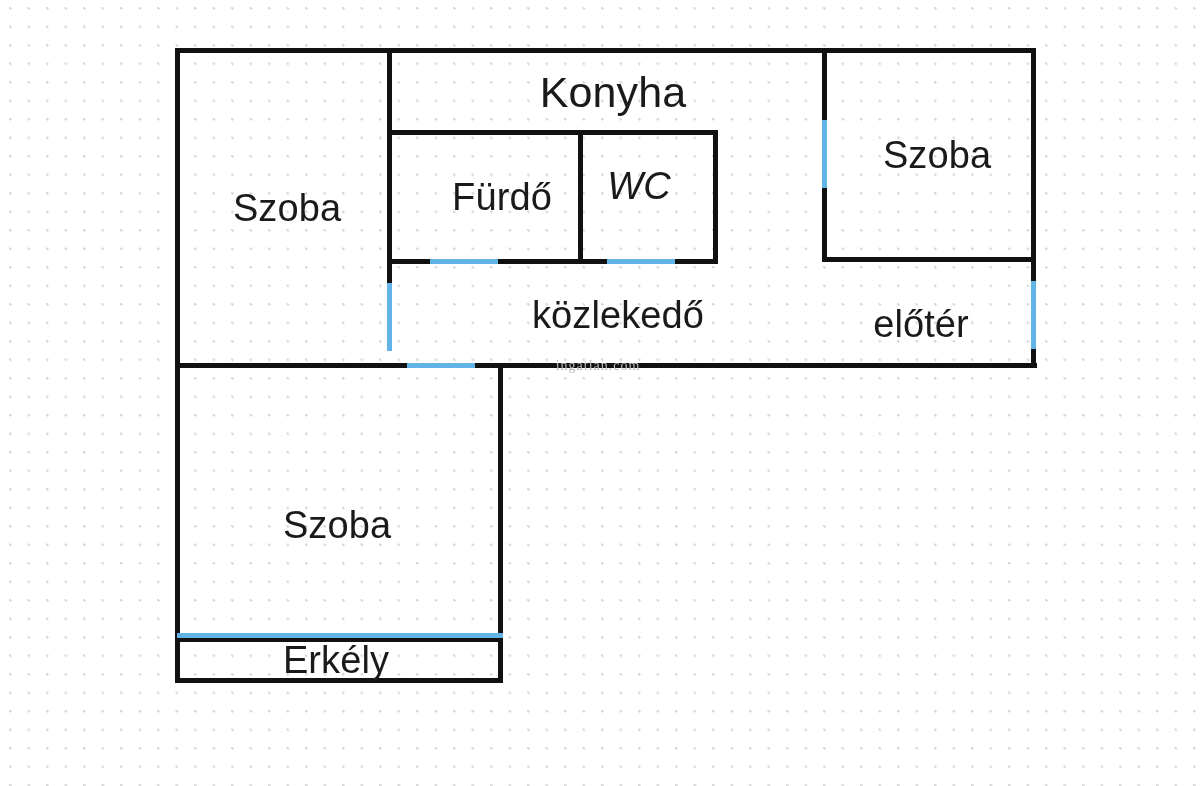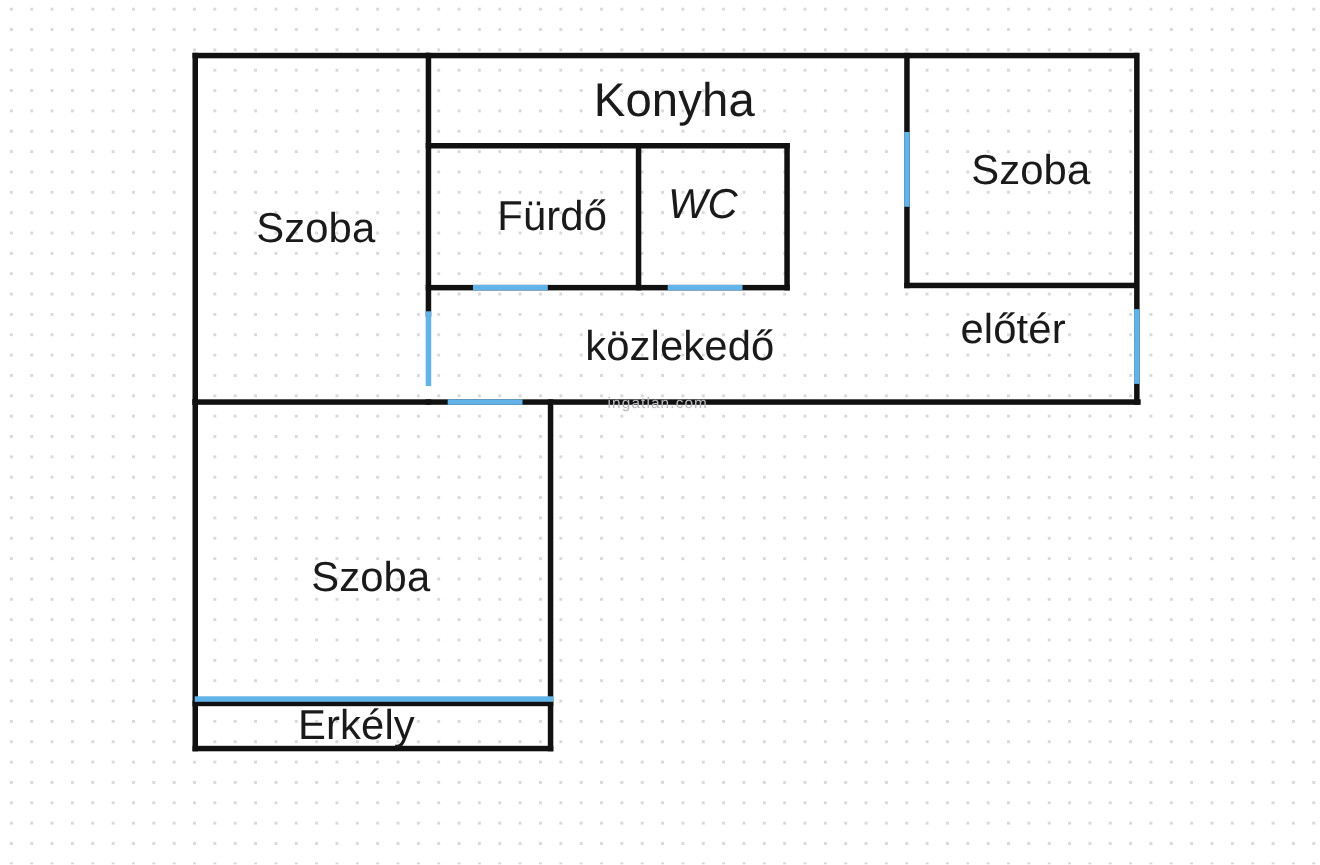--- a/index.html
+++ b/index.html
@@ -93,18 +93,18 @@
       <div class="opening v" style="left: 1031px; top: 281px; height: 68px; background: rgb(97, 179, 232);"></div>
       <div class="opening h" style="left: 177px; top: 633px; width: 326px; background: rgb(97, 179, 232);"></div>
     </div>
   <div id="labels-layer">
       <div class="room-label label-md" style="left: 287px; top: 208px;">Szoba</div>
       <div class="room-label label-lg" style="left: 565px; top: 92px; margin-left: 48px;">Konyha</div>
       <div class="room-label label-md" style="left: 478px; top: 197px; margin-left: 24px;">Fürdő</div>
       <div class="room-label label-md" style="left: 639px; top: 186px; font-style: italic;">WC</div>
       <div class="room-label label-md" style="left: 618px; top: 315px;">közlekedő</div>
       <div class="room-label label-md" style="left: 937px; top: 155px;">Szoba</div>
-      <div class="room-label label-md" style="left: 921px; top: 300px;">előtér</div>
+      <div class="room-label label-md" style="left: 921px; top: 324px;">előtér</div>
       <div class="room-label label-md" style="left: 337px; top: 525px;">Szoba</div>
-      <div class="room-label label-md" style="left: 324px; top: 660px;">Erkély</div>
+      <div class="room-label label-md" style="left: 336px; top: 660px;">Erkély</div>
     </div>
-  <div class="watermark" id="watermark" style="left: 598px; top: 366px;">ingatlan.com</div>
+  <div class="watermark" id="watermark" style="left: 598px; top: 366px; font-family: Liberation Serif, serif;">ingatlan.com</div>
 </div>
 
 </body></html>

